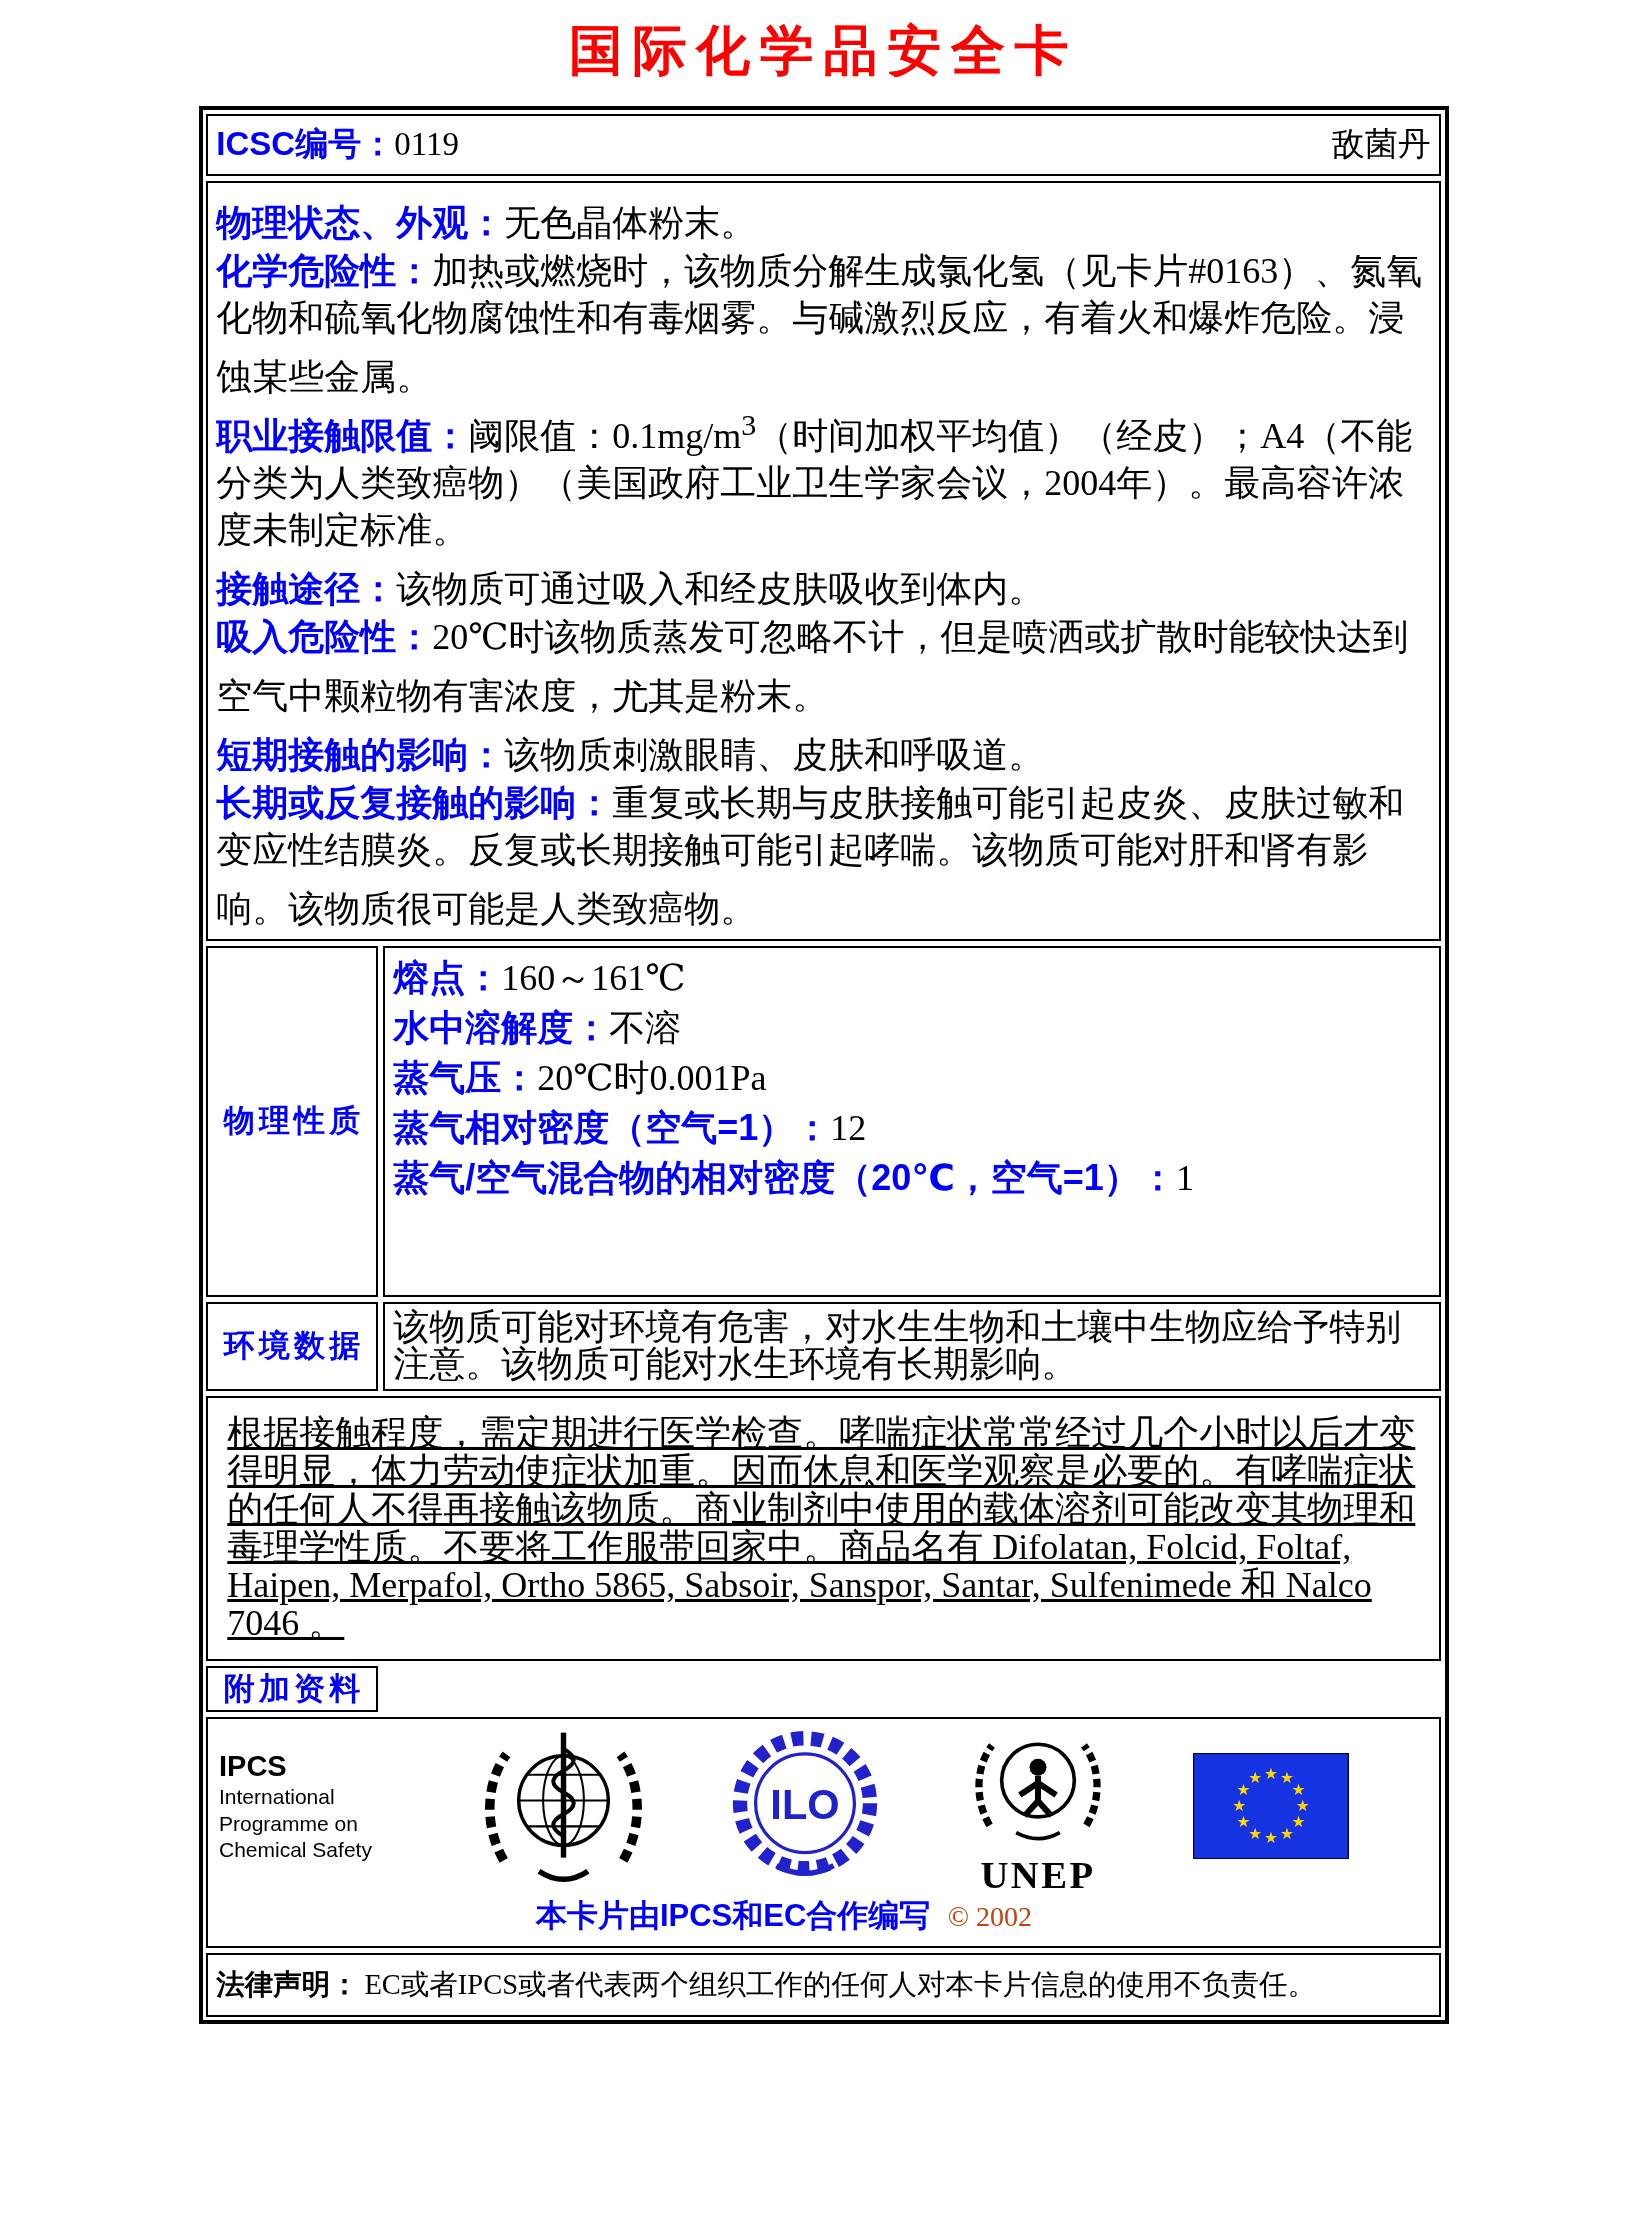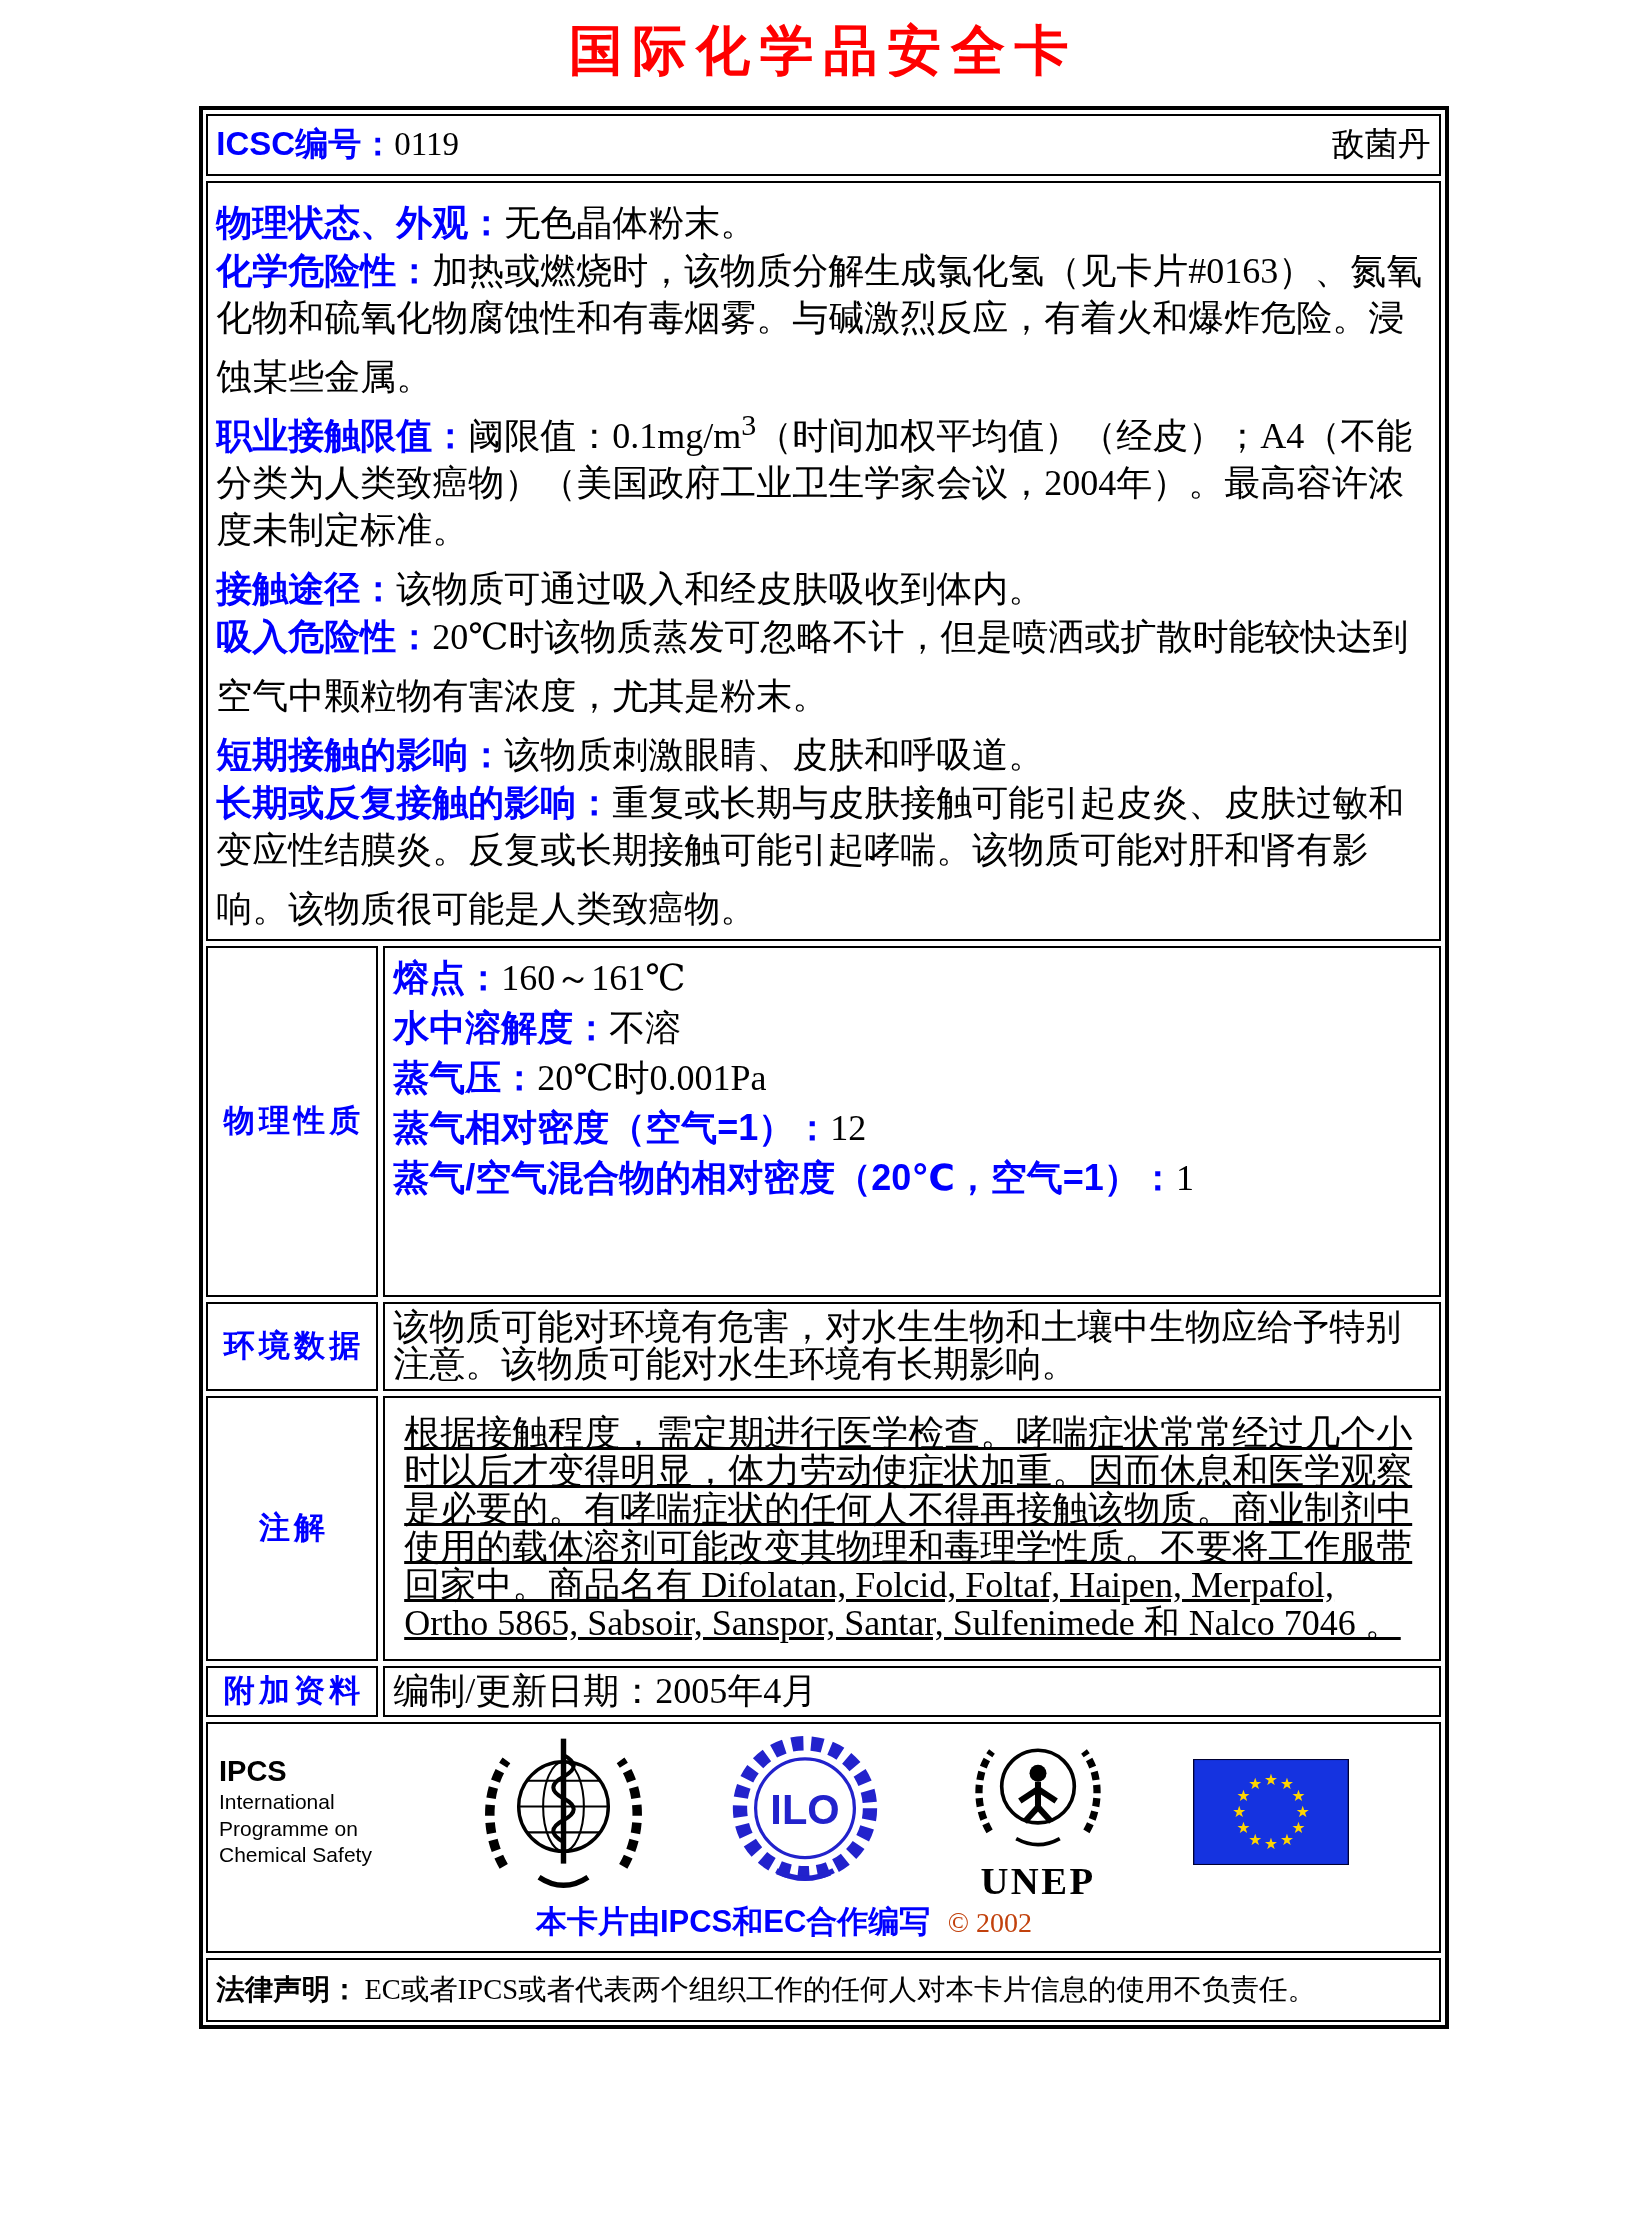--- a/index.html
+++ b/index.html
@@ -138,31 +138,27 @@
   </div>
 
   <div class="trow">
     <div class="cell label-cell">环境数据</div>
     <div class="cell content-cell env">
       <p>该物质可能对环境有危害，对水生生物和土壤中生物应给予特别注意。该物质可能对水生环境有长期影响。</p>
     </div>
   </div>
 
   <div class="trow">
-    <div class="cell label-cell">注解</div>
     <div class="cell content-cell notes">
       <p>根据接触程度，需定期进行医学检查。哮喘症状常常经过几个小时以后才变得明显，体力劳动使症状加重。因而休息和医学观察是必要的。有哮喘症状的任何人不得再接触该物质。商业制剂中使用的载体溶剂可能改变其物理和毒理学性质。不要将工作服带回家中。商品名有 Difolatan, Folcid, Foltaf, Haipen, Merpafol, Ortho 5865, Sabsoir, Sanspor, Santar, Sulfenimede 和 Nalco 7046 。</p>
     </div>
   </div>
 
   <div class="trow">
     <div class="cell label-cell">附加资料</div>
-    <div class="cell content-cell addl">
-      <p>编制/更新日期：2005年4月</p>
-    </div>
   </div>
 
   <div class="trow">
     <div class="cell logos-cell">
       <div class="logo-row">
 
         <div class="ipcs-block">
           <div class="ipcs-title">IPCS</div>
           <div class="ipcs-line">International</div>
           <div class="ipcs-line">Programme on</div>

